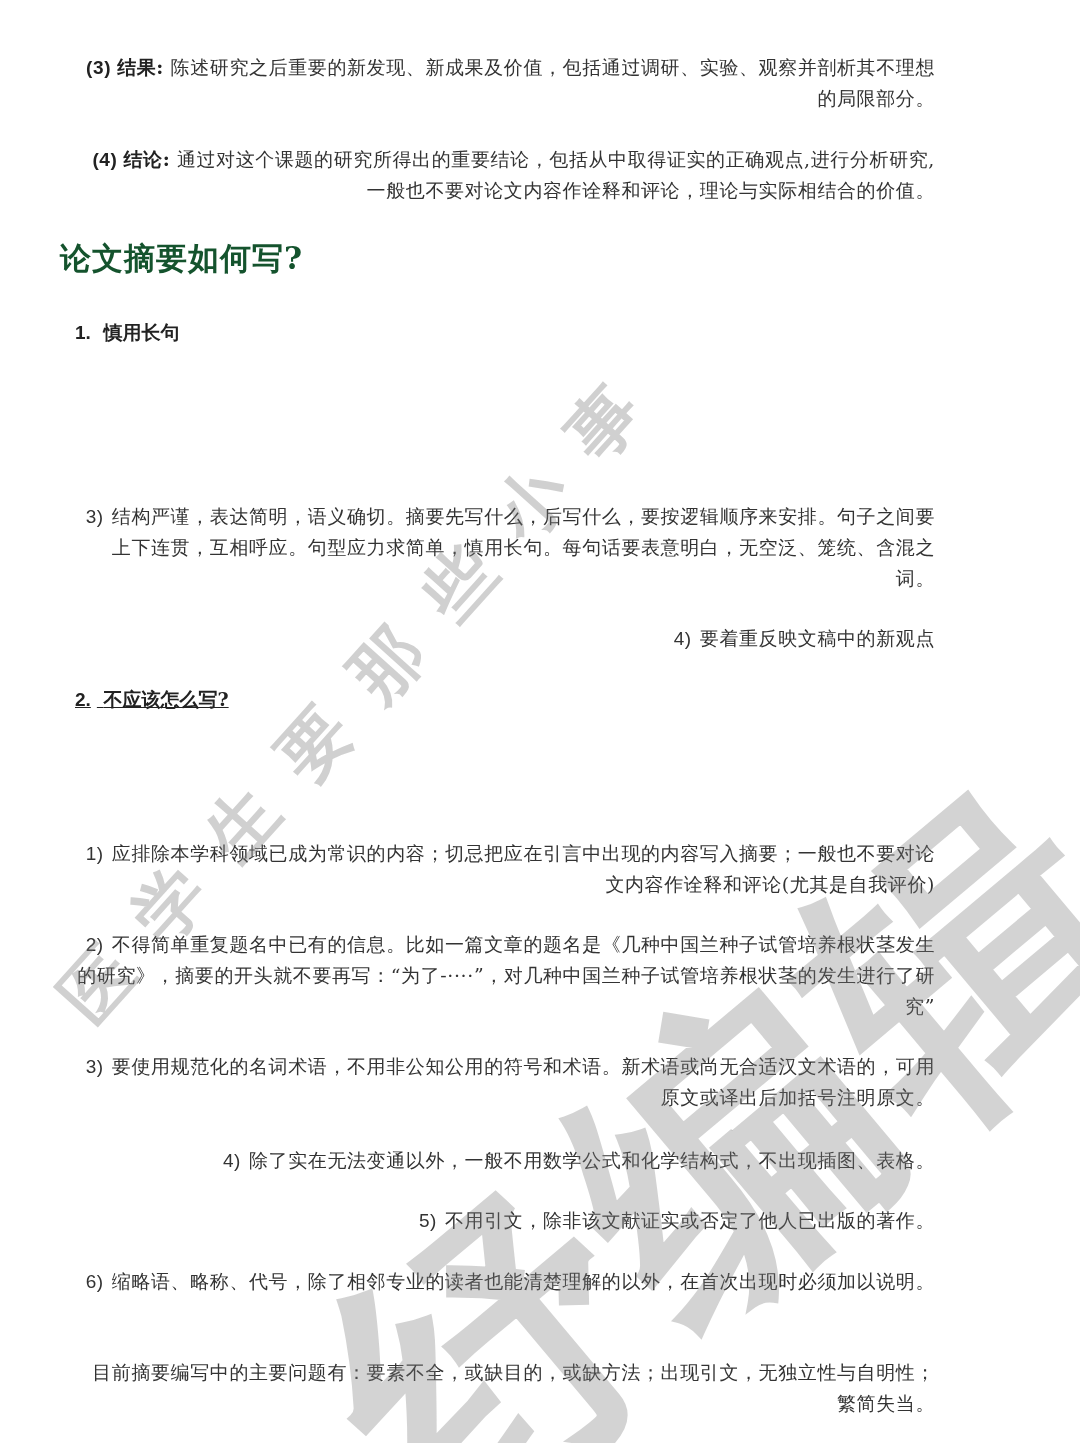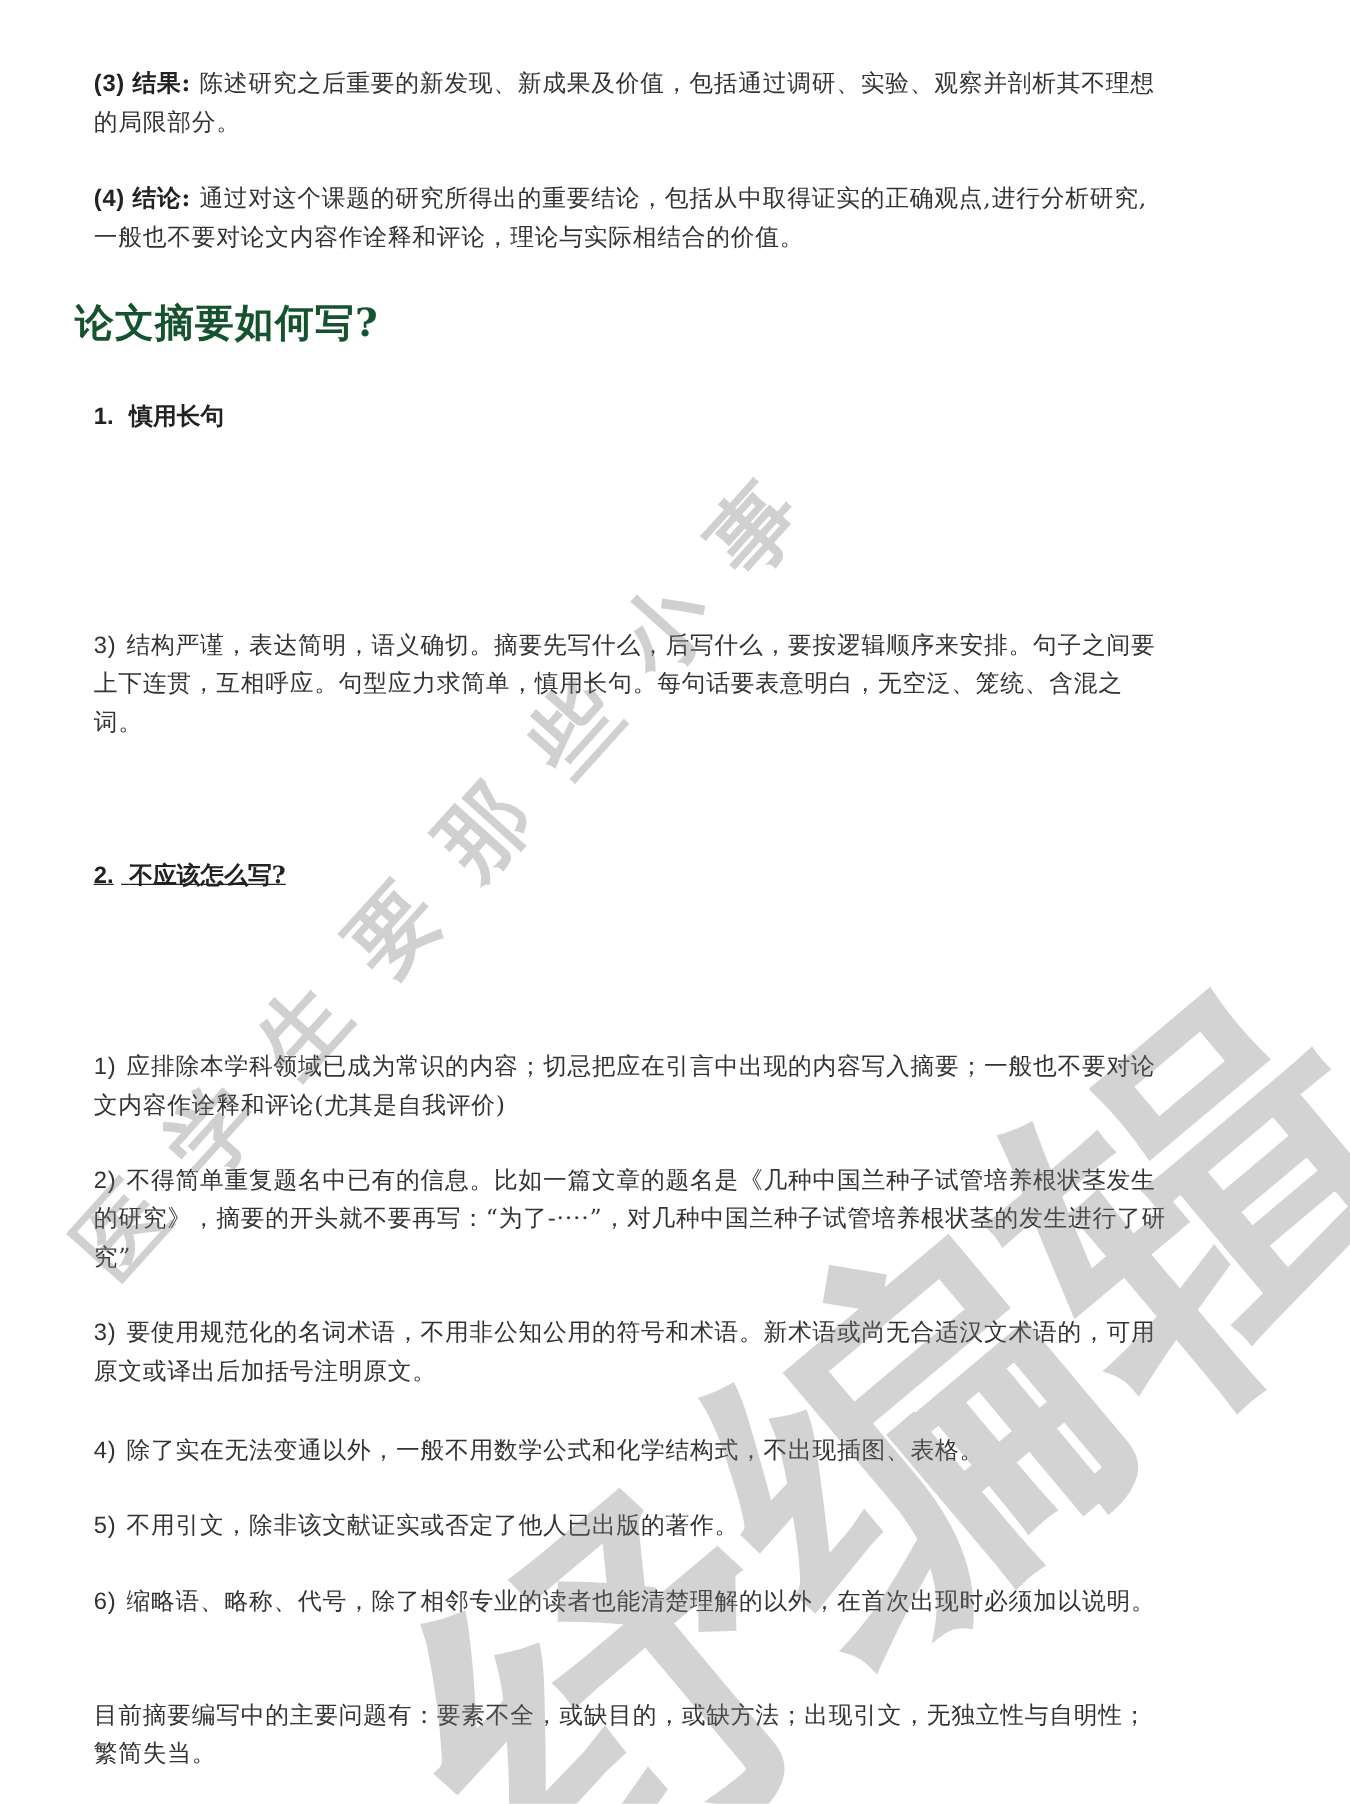--- a/index.html
+++ b/index.html
@@ -1,18 +1,18 @@
 <!DOCTYPE html>
 <html><head>
 <meta charset="utf-8">
 <style>
   html, body { margin: 0; padding: 0; background: #ffffff; }
   body { width: 1080px; height: 1443px; position: relative; overflow: hidden;
          font-family: "DejaVu Serif", "Liberation Serif", serif; color: #2a2a2a; }
-  .page { position: absolute; left: 0; top: 0; width: 948px; height: 1443px; }
+  .page { position: absolute; left: 0; top: 0; width: 948px; height: 1443px; text-align: right; }
   .para { position: absolute; left: 75px; width: 860px; font-size: 19px; line-height: 31px;
           letter-spacing: 0.6px; color: #333; margin: 0; }
   .label-bold { font-weight: bold; color: #222; }
   .num { font-family: "Liberation Sans", sans-serif; font-weight: bold; color: #222; margin-right: 6px; }
   .num-light { font-family: "Liberation Sans", sans-serif; color: #333; margin-right: 8px; }
   .title { position: absolute; left: 60px; top: 238px; font-size: 31px; font-weight: bold;
            color: #14532d; letter-spacing: 1px; margin: 0; }
   .subhead { position: absolute; left: 75px; font-size: 19px; font-weight: bold; color: #222; margin: 0; }
   .watermark { position: absolute; pointer-events: none; color: rgba(120,120,120,0.35);
                font-family: "DejaVu Sans", sans-serif; font-weight: bold; white-space: nowrap; }
@@ -39,20 +39,23 @@
   <h1 class="title">论文摘要如何写?</h1>
 
   <p class="subhead" style="top:320px;">
     <span class="num">1.</span>
     <span>慎用长句</span>
   </p>
 
   <p class="para" style="top:501px;">
     <span class="num-light">3)</span><span>结构严谨，表达简明，语义确切。摘要先写什么，后写什么，要按逻辑顺序来安排。句子之间要上下连贯，互相呼应。句型应力求简单，慎用长句。每句话要表意明白，无空泛、笼统、含混之词。</span>
   </p>
+  <p class="para" style="top:623px;">
+    <span class="num-light">4)</span><span>要着重反映文稿中的新观点</span>
+  </p>
 
   <p class="subhead" style="top:687px;text-decoration:underline;">
     <span class="num">2.</span>
     <span>不应该怎么写?</span>
   </p>
 
 
   <p class="para" style="top:838px;">
     <span class="num-light">1)</span><span>应排除本学科领域已成为常识的内容；切忌把应在引言中出现的内容写入摘要；一般也不要对论文内容作诠释和评论(尤其是自我评价)</span>
   </p>

